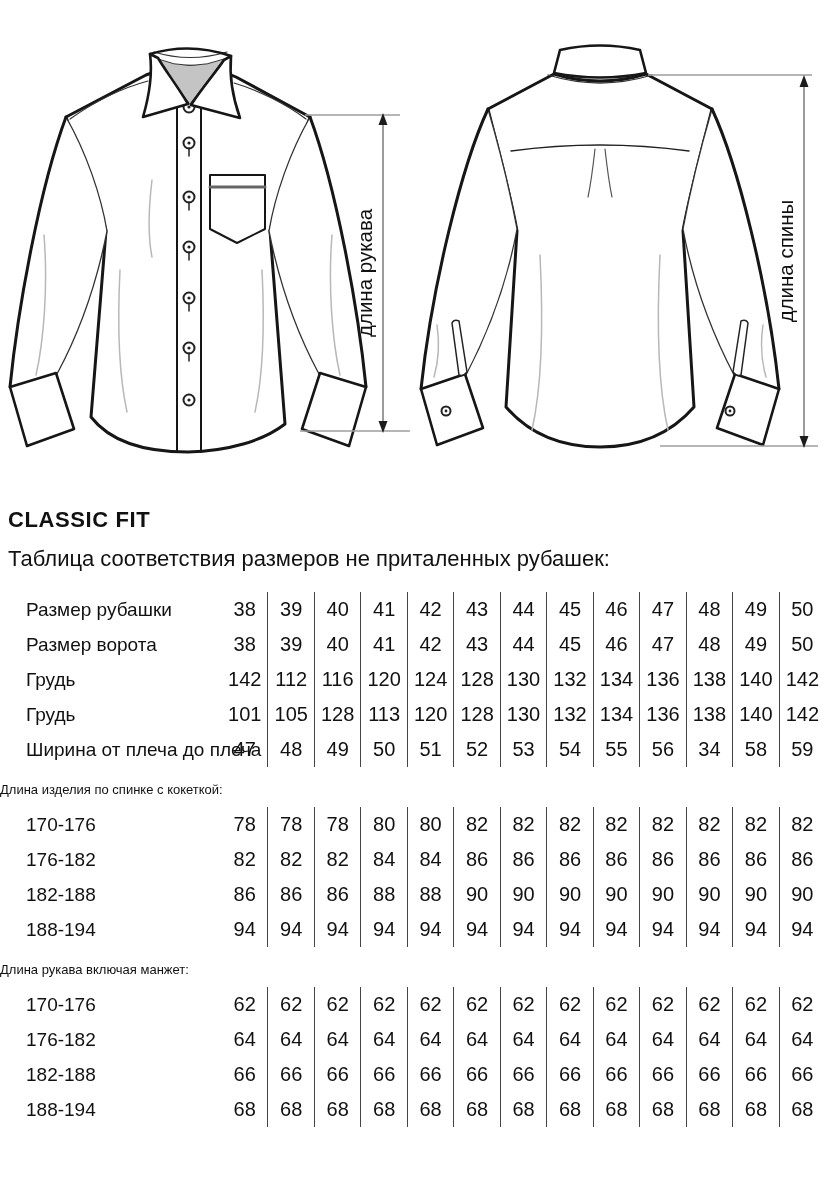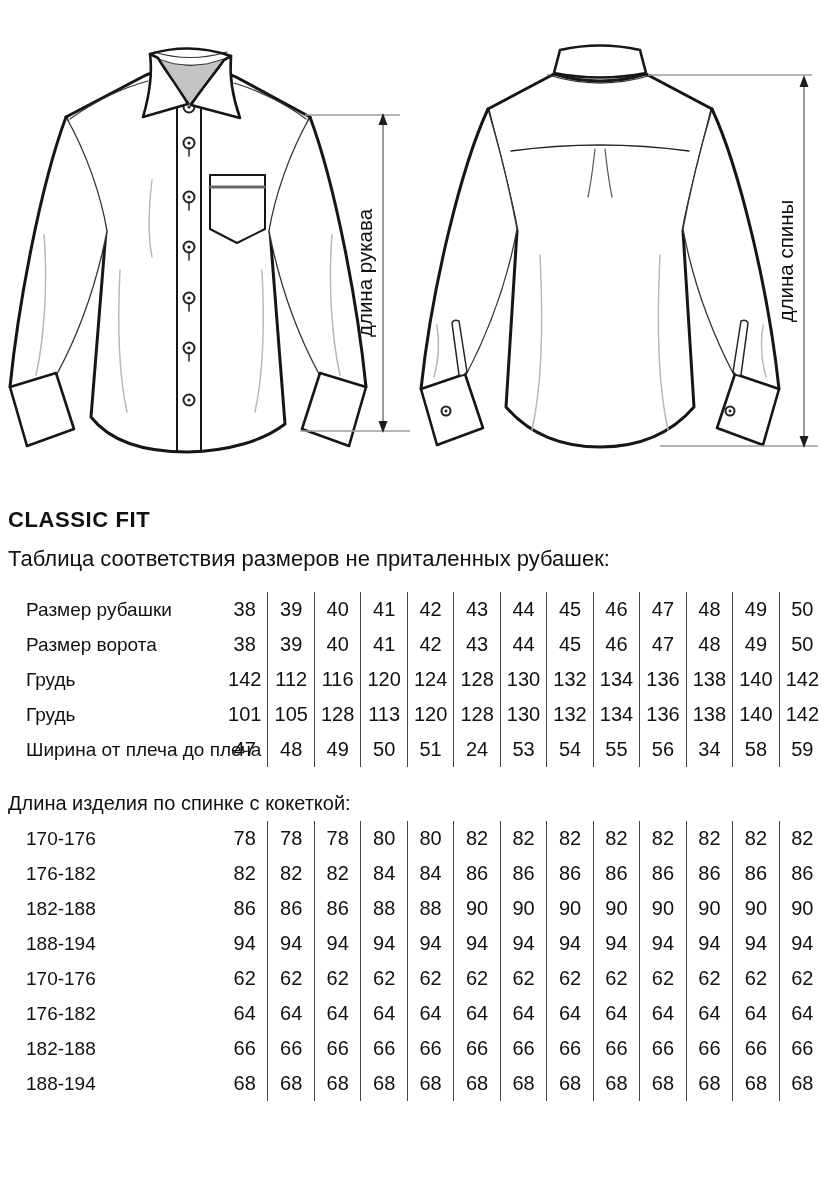--- a/index.html
+++ b/index.html
@@ -24,22 +24,22 @@
   .tlabel{
     width:222px;box-sizing:border-box;padding-left:26px;
     display:flex;align-items:center;font-size:19px;white-space:nowrap;
   }
   .tcell{
     flex:1;display:flex;align-items:center;justify-content:center;
     font-size:20px;
   }
   .trow .tcell + .tcell{border-left:1.5px solid #444;}
   .section-header{
-    height:35px;margin-top:19px;display:flex;align-items:center;
-    padding-left:8px;font-size:20px;
+    height:35px;margin-top:5px;display:flex;align-items:center;
+    padding-left:0;font-size:13px;
   }
 </style>
 </head>
 <body>
 
 <div class="page">
 
 
   <svg class="diagram" width="825" height="435" viewBox="0 110 825 435" xmlns="http://www.w3.org/2000/svg">
 
@@ -251,21 +251,21 @@
         <div class="tcell">140</div>
         <div class="tcell">142</div>
       </div>
       <div class="trow">
         <div class="tlabel">Ширина от плеча до плеча</div>
         <div class="tcell">47</div>
         <div class="tcell">48</div>
         <div class="tcell">49</div>
         <div class="tcell">50</div>
         <div class="tcell">51</div>
-        <div class="tcell">24</div>
+        <div class="tcell">52</div>
         <div class="tcell">53</div>
         <div class="tcell">54</div>
         <div class="tcell">55</div>
         <div class="tcell">56</div>
         <div class="tcell">34</div>
         <div class="tcell">58</div>
         <div class="tcell">59</div>
       </div>
       <div class="section-header">Длина изделия по спинке с кокеткой:</div>
       <div class="trow">
@@ -325,20 +325,21 @@
         <div class="tcell">94</div>
         <div class="tcell">94</div>
         <div class="tcell">94</div>
         <div class="tcell">94</div>
         <div class="tcell">94</div>
         <div class="tcell">94</div>
         <div class="tcell">94</div>
         <div class="tcell">94</div>
         <div class="tcell">94</div>
       </div>
+      <div class="section-header">Длина рукава включая манжет:</div>
       <div class="trow">
         <div class="tlabel">170-176</div>
         <div class="tcell">62</div>
         <div class="tcell">62</div>
         <div class="tcell">62</div>
         <div class="tcell">62</div>
         <div class="tcell">62</div>
         <div class="tcell">62</div>
         <div class="tcell">62</div>
         <div class="tcell">62</div>

